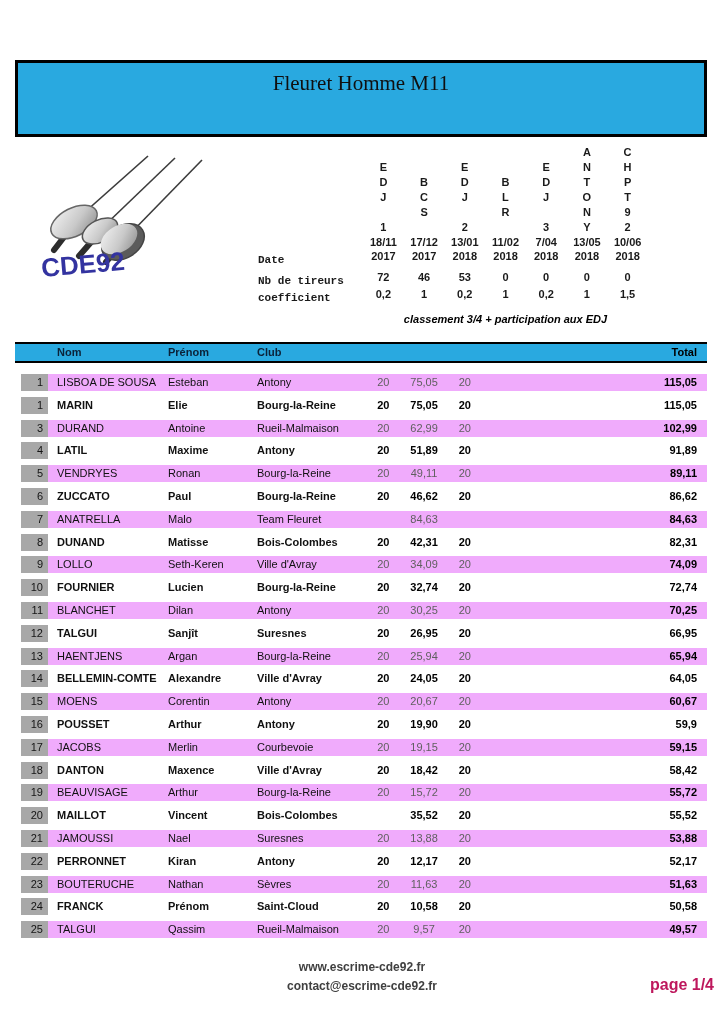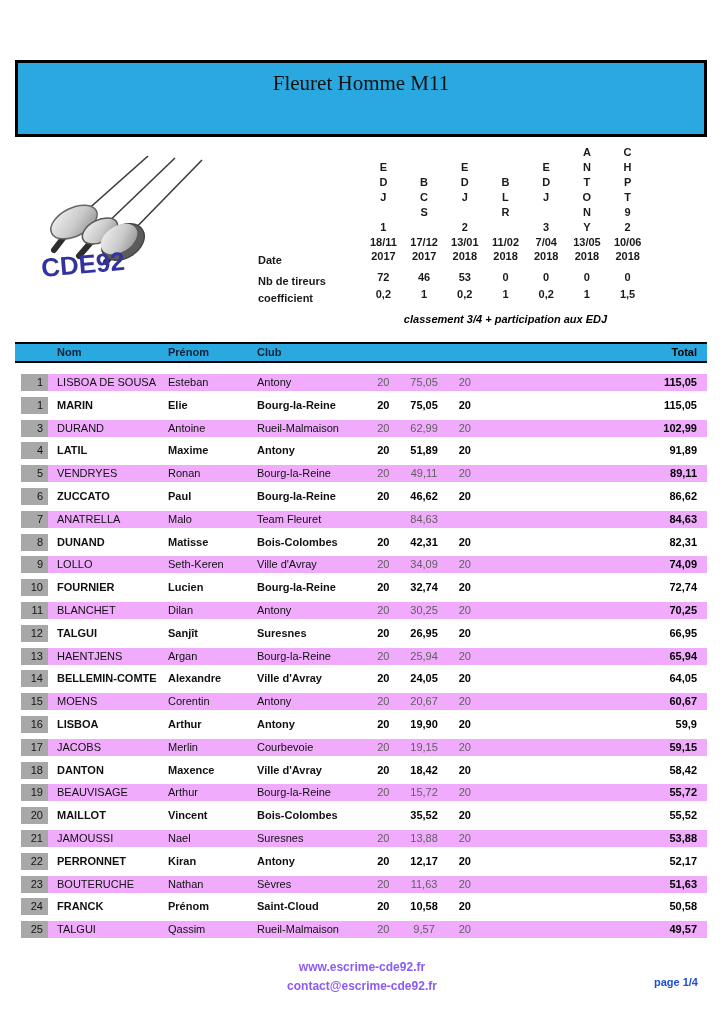--- a/index.html
+++ b/index.html
@@ -36,21 +36,21 @@
   .date-cell div{line-height:14px;}
   .ev-dates{margin-top:0;justify-content:flex-end;}
   .ev-n{margin-top:7px; line-height:15px;}
   .ev-c{margin-top:2px; line-height:15px;}
   .ev-note{
     margin-top:11px; text-align:center; font-style:italic; font-weight:700;
     font-size:11px; color:#000;
   }
   .hdr-label{
     position:absolute; left:258px; font-size:11px; font-weight:600;
-    color:#1a1a1a; line-height:14px;
+    color:#1a1a1a; line-height:14px;font-family:Liberation Mono, monospace;
   }
   
   .thead{
     position:absolute; left:15px; top:342px; width:692px; height:21px;
     box-sizing:border-box; background:#29a9e0;
     border-top:2px solid #000; border-bottom:2px solid #000;
     display:flex; font-size:11px; font-weight:700; color:#0b2239;
     line-height:17px;
   }
   
@@ -73,24 +73,24 @@
   .row.bold .c-sc{font-weight:700; color:#000;}
   
   .thead .rank{background:transparent; color:#0b2239;}
   .thead .c-sc{color:#0b2239;}
   .thead .c-tot{color:#000;}
   
   .footer-links{
     position:absolute; left:0; top:958px; width:724px; text-align:center;
     font-size:12px; font-weight:700; color:#2e3192; line-height:19px;
   }
-  .footer-links a{color:#8b5cf6; text-decoration:none; cursor:pointer;}
+  .footer-links a{color:#404040; text-decoration:none; cursor:pointer;}
   .page-num{
-    position:absolute; right:26px; top:976px; font-size:11px;
-    font-weight:600; color:#1d4ed8;
+    position:absolute; right:10px; top:976px; font-size:16px;
+    font-weight:600; color:#be185d;
   }
 </style>
 </head>
 <body>
 
 <div class="page">
 
   <div class="title-box">
     <div class="title-line2">Fleuret Homme M11</div>
   </div>
@@ -488,21 +488,21 @@
           <div class="c-sc"></div>
           <div class="c-sc"></div>
           <div class="c-sc"></div>
           <div class="c-tot">60,67</div>
         </div>
       </div>
       <div class="row bold">
         <div class="sp"></div>
         <div class="rank">16</div>
         <div class="rbody">
-          <div class="c-nom">LISBOA</div>
+          <div class="c-nom">POUSSET</div>
           <div class="c-pre">Arthur</div>
           <div class="c-club">Antony</div>
           <div class="c-sc">20</div>
           <div class="c-sc">19,90</div>
           <div class="c-sc">20</div>
           <div class="c-sc"></div>
           <div class="c-sc"></div>
           <div class="c-sc"></div>
           <div class="c-sc"></div>
           <div class="c-tot">59,9</div>

